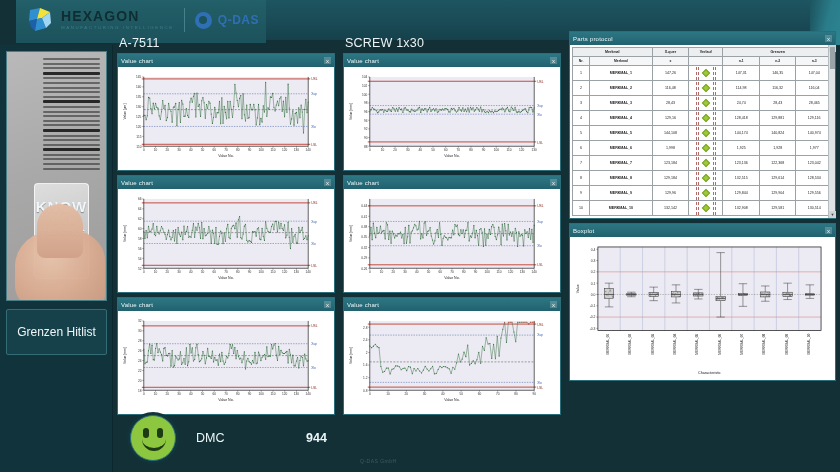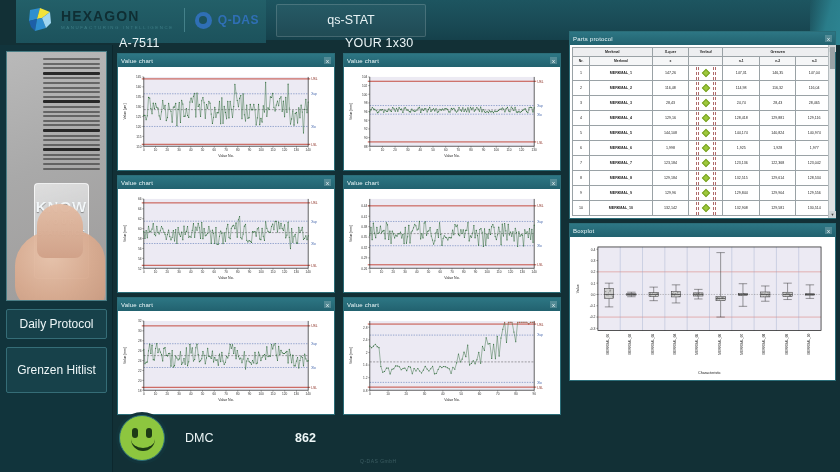--- a/index.html
+++ b/index.html
@@ -108,21 +108,21 @@
   .diamond { position:absolute; left:50%; top:50%; width:6px; height:6px; margin:-3px 0 0 -3px;
      background:#9ec93a; transform: rotate(45deg); border:.4px solid #7ba32a; }
   .tbl-scroll { position:relative; }
   .scrollbar { position:absolute; right:0; top:0; width:7px; height:100%; background:#dfe3e5; border-left:1px solid #b6bdc0; }
   .scrollbar .thumb { position:absolute; left:1px; top:2px; width:5px; height:22px; background:#9aa4a8; }
   .scrollbar .arw { position:absolute; left:0; width:7px; height:7px; background:#cfd5d7; font-size:4px; color:#444;
      display:flex; align-items:center; justify-content:center; }
   .scrollbar .arw.up { top:0; } .scrollbar .arw.dn { bottom:0; }
 
   
-  .statusbar { position:absolute; left:119px; top:410px; width: 440px; height: 56px; display:flex; align-items:center; }
+  .statusbar { position:absolute; left:130px; top:410px; width: 440px; height: 56px; display:flex; align-items:center; }
   .smiley { width: 46px; height: 46px; border-radius: 50%; background: #8dc63f; position: relative;
      border: 1px solid #2b6d78; box-shadow: 0 0 0 3px #12343b; }
   .smiley .eye { position:absolute; top: 12px; width: 6px; height: 10px; background: #1d3b15; border-radius: 3px; }
   .smiley .eye.l { left: 12px; } .smiley .eye.r { right: 12px; }
   .smiley .mouth { position:absolute; left: 11px; top: 22px; width: 24px; height: 13px;
      border-bottom: 3.5px solid #1d3b15; border-radius: 0 0 14px 14px; }
   .status-text { margin-left: 20px; color:#edf6f7; font-size: 12.5px; line-height: 19px; }
   .status-row { display:flex; }
   .status-row .lab { width: 110px; }
   .status-row .val { font-weight: bold; }
@@ -149,21 +149,20 @@
         <span class="hex-sub">MANUFACTURING INTELLIGENCE</span>
       </div>
       <div class="divider-v"></div>
       <div class="qdas">
         <span class="qdas-mark"></span>
         <span class="qdas-text">Q-DAS</span>
       </div>
     </div>
 
     <div class="tabs">
-      <div class="tab">qs-STAT</div>
     </div>
     <div class="header-accent"></div>
   </div>
 
   <div class="sidebar">
     <div class="poster">
       <div class="poster-lines">
         <i></i>
           <i></i>
           <i></i>
@@ -190,21 +189,20 @@
           <i></i>
       </div>
       <div class="phone">
         <div class="kyw l1">KNOW</div>
         <div class="kyw l2">YOUR</div>
         <div class="kyw l3">STATISTICS</div>
       </div>
       <div class="hand"></div>
     </div>
 
-    <div class="side-btn short">Daily Protocol</div>
     <div class="side-btn">Grenzen Hitlist</div>
   </div>
 
   <div class="col" id="col1">
     <div class="col-title">A-7511</div>
 
     <div class="panel">
       <div class="panel-head">
         <span class="t">Value chart</span>
         <span class="x">x</span>
@@ -844,21 +842,21 @@
               <circle cx="187.6115107913669" cy="46.28494246746871" r="0.55" fill="#2f6b3a"></circle>
               <circle cx="188.80575539568346" cy="48.61381032633855" r="0.55" fill="#2f6b3a"></circle>
               <circle cx="190" cy="48.12166658086856" r="0.55" fill="#2f6b3a"></circle>
             </svg>
         </div>
       </div>
     </div>
   </div>
 
   <div class="col" id="col2">
-    <div class="col-title">YOUR 1x30</div>
+    <div class="col-title">SCREW 1x30</div>
 
     <div class="panel">
       <div class="panel-head">
         <span class="t">Value chart</span>
         <span class="x">x</span>
       </div>
       <div class="panel-body">
         <div class="chart-wrap">
           <svg class="chart" id="svg-chart-3" viewBox="0 0 214 100" preserveAspectRatio="none">
               <rect x="24" y="8" width="166" height="70" fill="#eceaf3" stroke="none"></rect>
@@ -1928,19 +1926,19 @@
 
   <div class="statusbar">
     <div class="smiley">
       <span class="eye l"></span>
       <span class="eye r"></span>
       <span class="mouth"></span>
     </div>
     <div class="status-text">
       <div class="status-row">
         <span class="lab">DMC</span>
-        <span class="val">862</span>
+        <span class="val">944</span>
       </div>
     </div>
   </div>
 
   <div class="footer-faint">Q-DAS GmbH</div>
 </div>
 
 </body></html>

